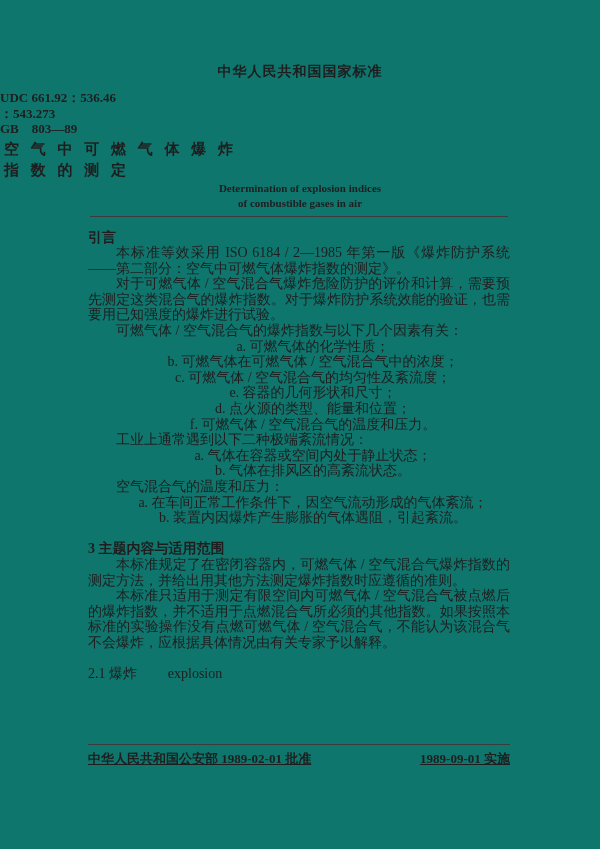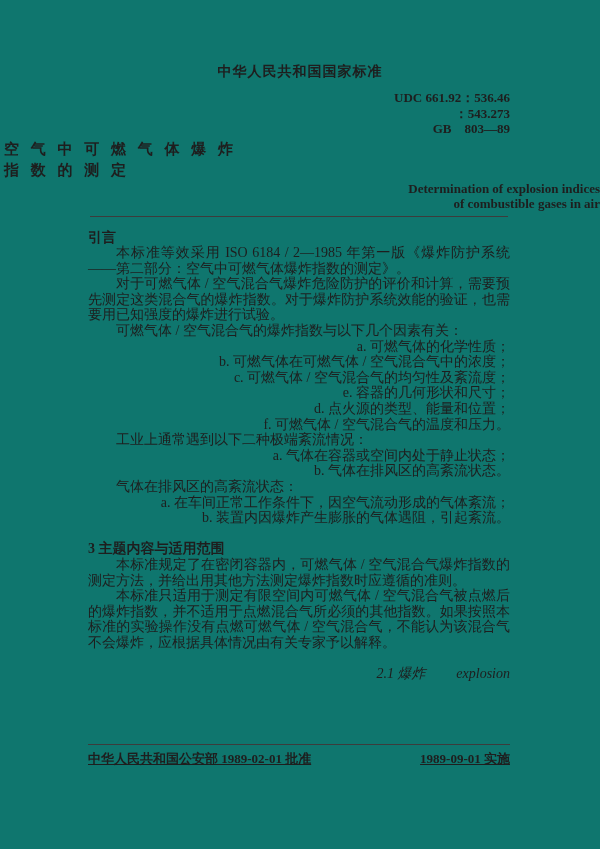--- a/index.html
+++ b/index.html
@@ -18,57 +18,56 @@
   
   .std-label {
     text-align: center;
     font-weight: bold;
     font-size: 14px;
     letter-spacing: 1px;
     line-height: 16px;
   }
   .udc-block {
     margin: 10px 90px 0 0;
-    text-align: right;
     font-weight: bold;
     font-size: 13px;
     line-height: 15.5px;
   }
   .title-zh {
     margin-top: 2px;
     text-align: left;
     font-weight: bold;
     font-size: 15px;
     line-height: 21px;
     letter-spacing: 4px;
     text-indent: 4px;
   }
   .title-en {
-    text-align: right;
+    text-align: center;
     font-weight: bold;
-    font-size: 13px;
+    font-size: 11px;
     line-height: 15.5px;
   }
   .rule {
     margin: 4px 92px 0 90px;
     border-top: 1.5px solid #3c3c3c;
     height: 0;
   }
   
   .body {
     margin: 13px 90px 0 88px;
     font-size: 14px;
     line-height: 15.6px;
     text-align: justify;
   }
   .body .h { font-weight: bold; text-align: left; }
   .body p.ind { text-indent: 2em; }
-  .body p.li { text-indent: 2em; text-align: right; }
+  .body p.li { text-indent: 2em; text-align: center; }
   .blank { height: 15.6px; }
-  .def-line { text-align: right; font-style: italic; }
+  .def-line { text-align: left; }
   .def-line .term-en { margin-left: 2.2em; }
   
   .footer {
     position: absolute;
     left: 88px;
     right: 90px;
     top: 744px;
     border-top: 1.5px solid #3c3c3c;
     padding-top: 6px;
     display: flex;
@@ -115,21 +114,21 @@
     <p class="li">c. 可燃气体 / 空气混合气的均匀性及紊流度；</p>
     <p class="li">e. 容器的几何形状和尺寸；</p>
     <p class="li">d. 点火源的类型、能量和位置；</p>
     <p class="li">f. 可燃气体 / 空气混合气的温度和压力。</p>
 
     <p class="ind">工业上通常遇到以下二种极端紊流情况：</p>
 
     <p class="li">a. 气体在容器或空间内处于静止状态；</p>
     <p class="li">b. 气体在排风区的高紊流状态。</p>
 
-    <p class="ind">气体在排风区的高紊流状态：</p>
+    <p class="ind">空气混合气的温度和压力：</p>
 
     <p class="li">a. 在车间正常工作条件下，因空气流动形成的气体紊流；</p>
     <p class="li">b. 装置内因爆炸产生膨胀的气体遇阻，引起紊流。</p>
 
     <div class="blank"></div>
 
     <div class="h">3 主题内容与适用范围</div>
     <p class="ind">本标准规定了在密闭容器内，可燃气体 / 空气混合气爆炸指数的测定方法，并给出用其他方法测定爆炸指数时应遵循的准则。</p>
     <p class="ind">本标准只适用于测定有限空间内可燃气体 / 空气混合气被点燃后的爆炸指数，并不适用于点燃混合气所必须的其他指数。如果按照本标准的实验操作没有点燃可燃气体 / 空气混合气，不能认为该混合气不会爆炸，应根据具体情况由有关专家予以解释。</p>
 

